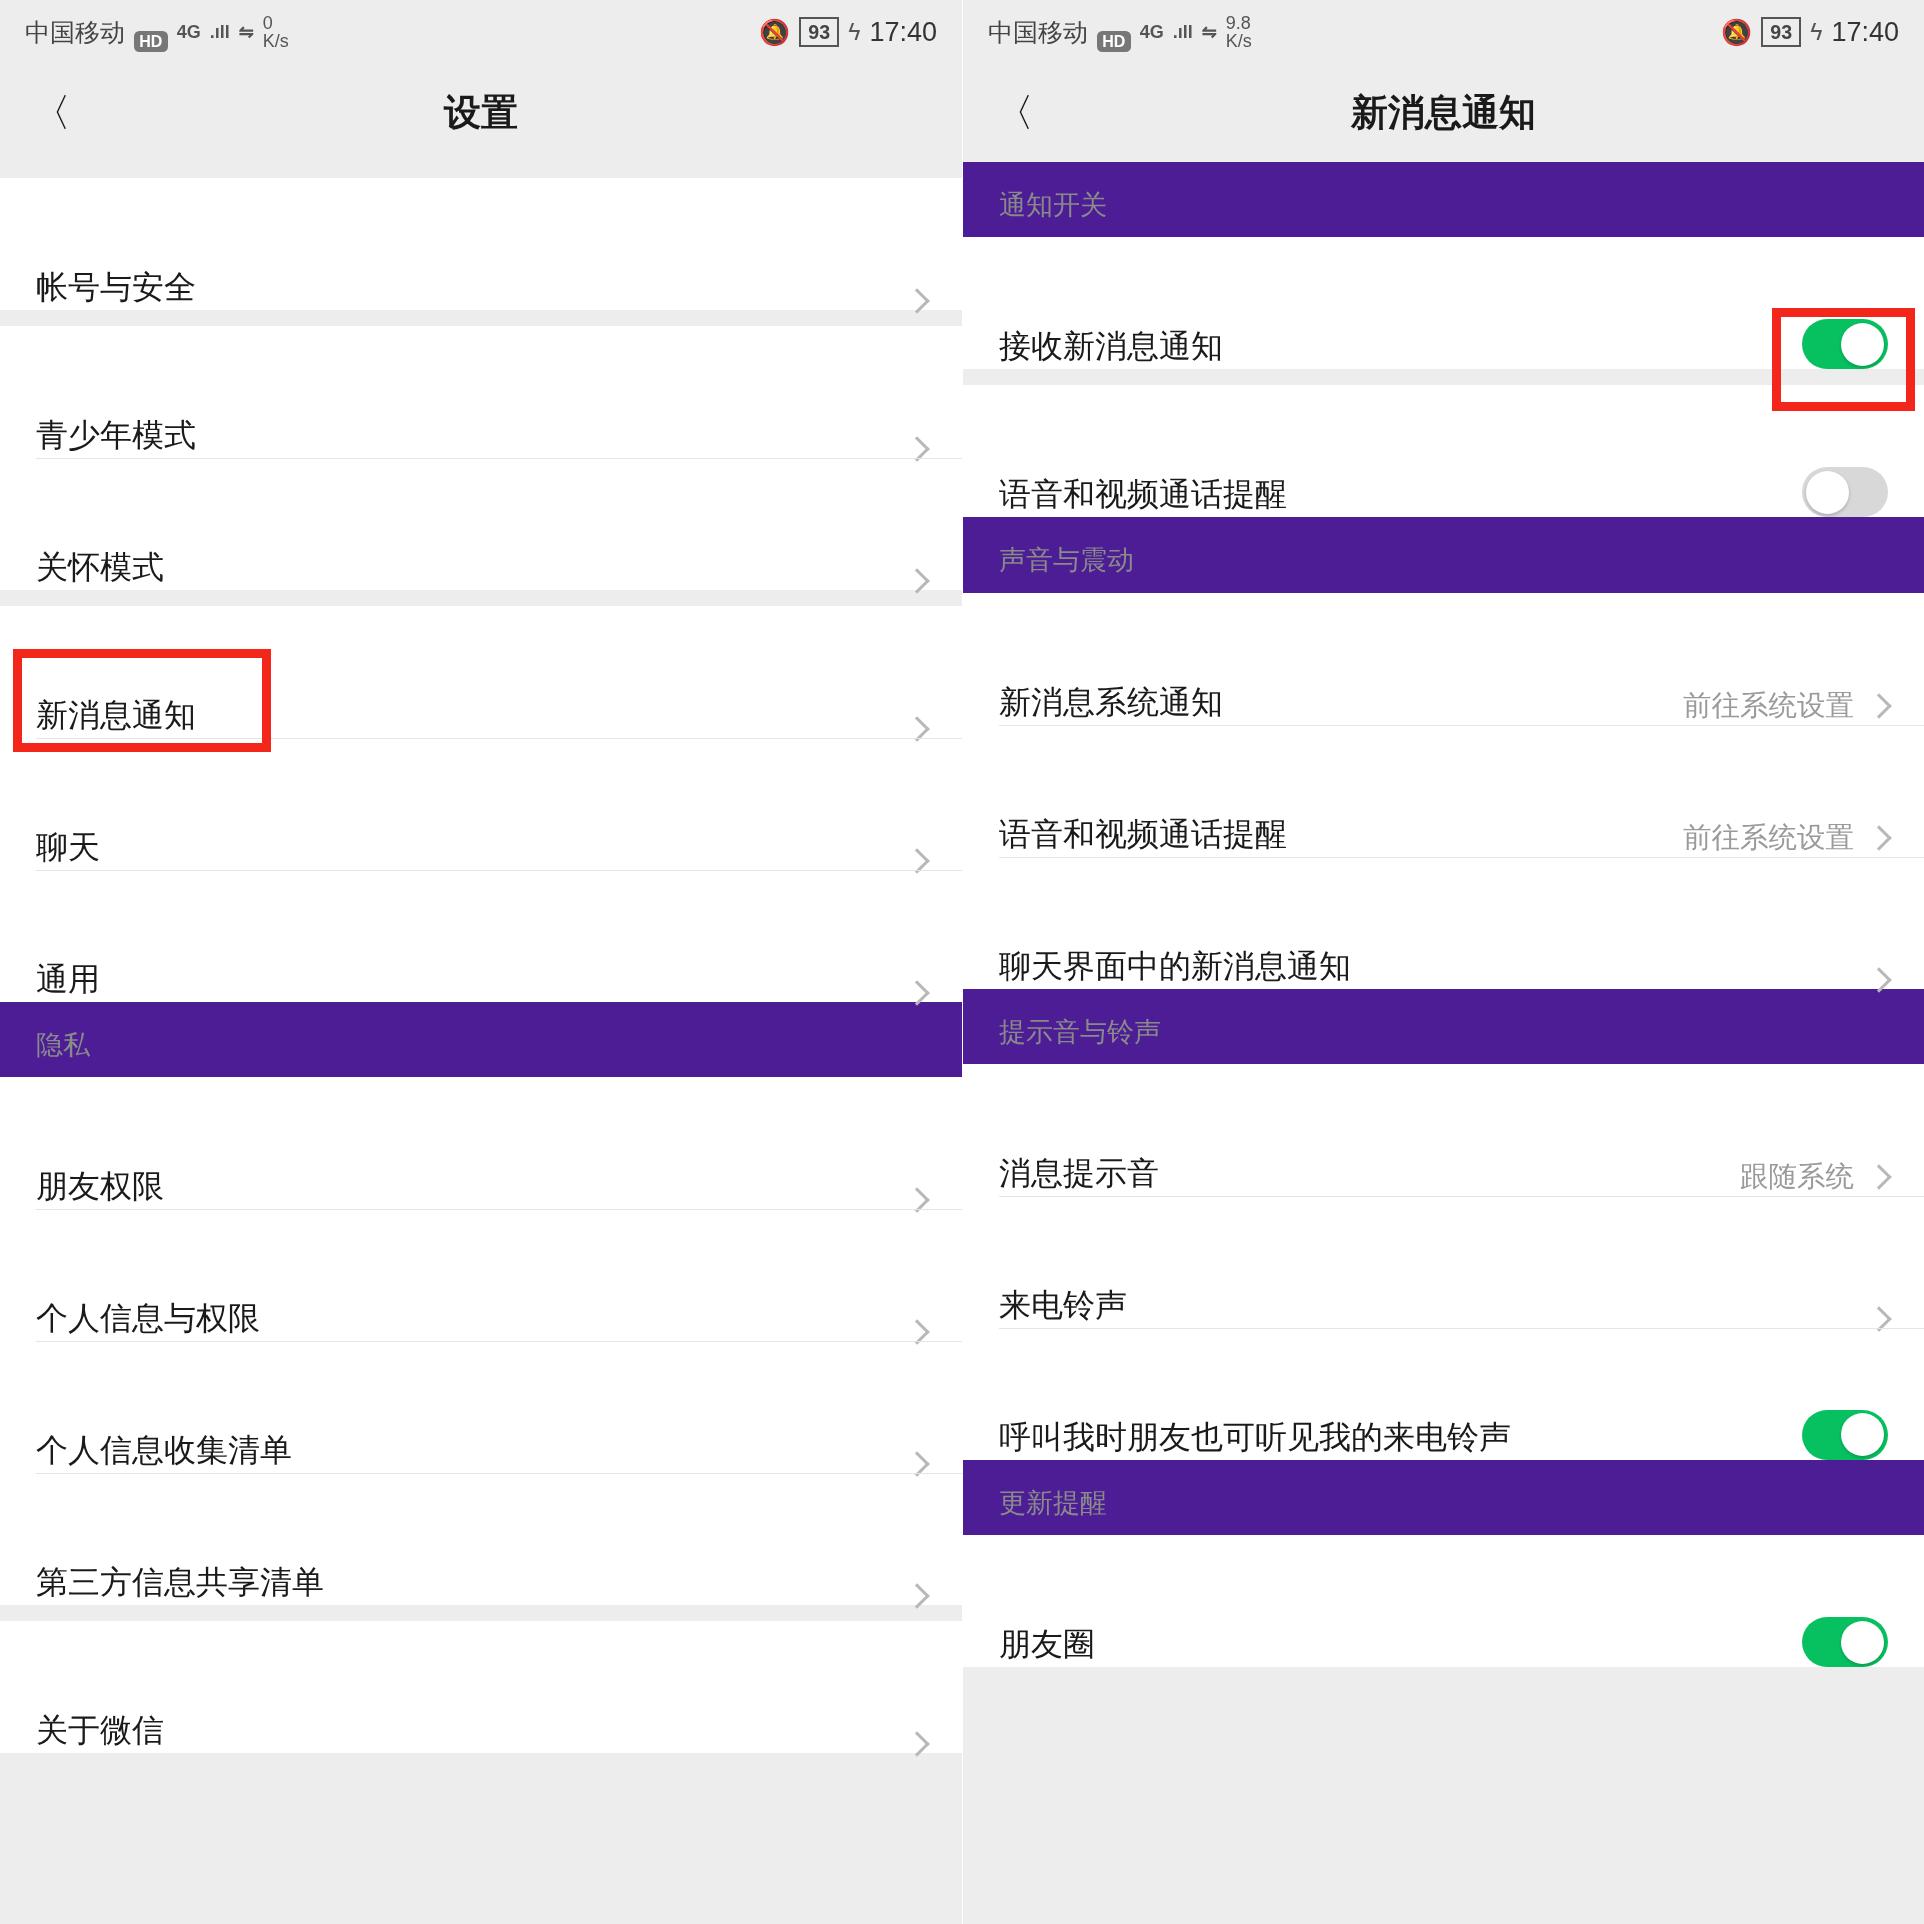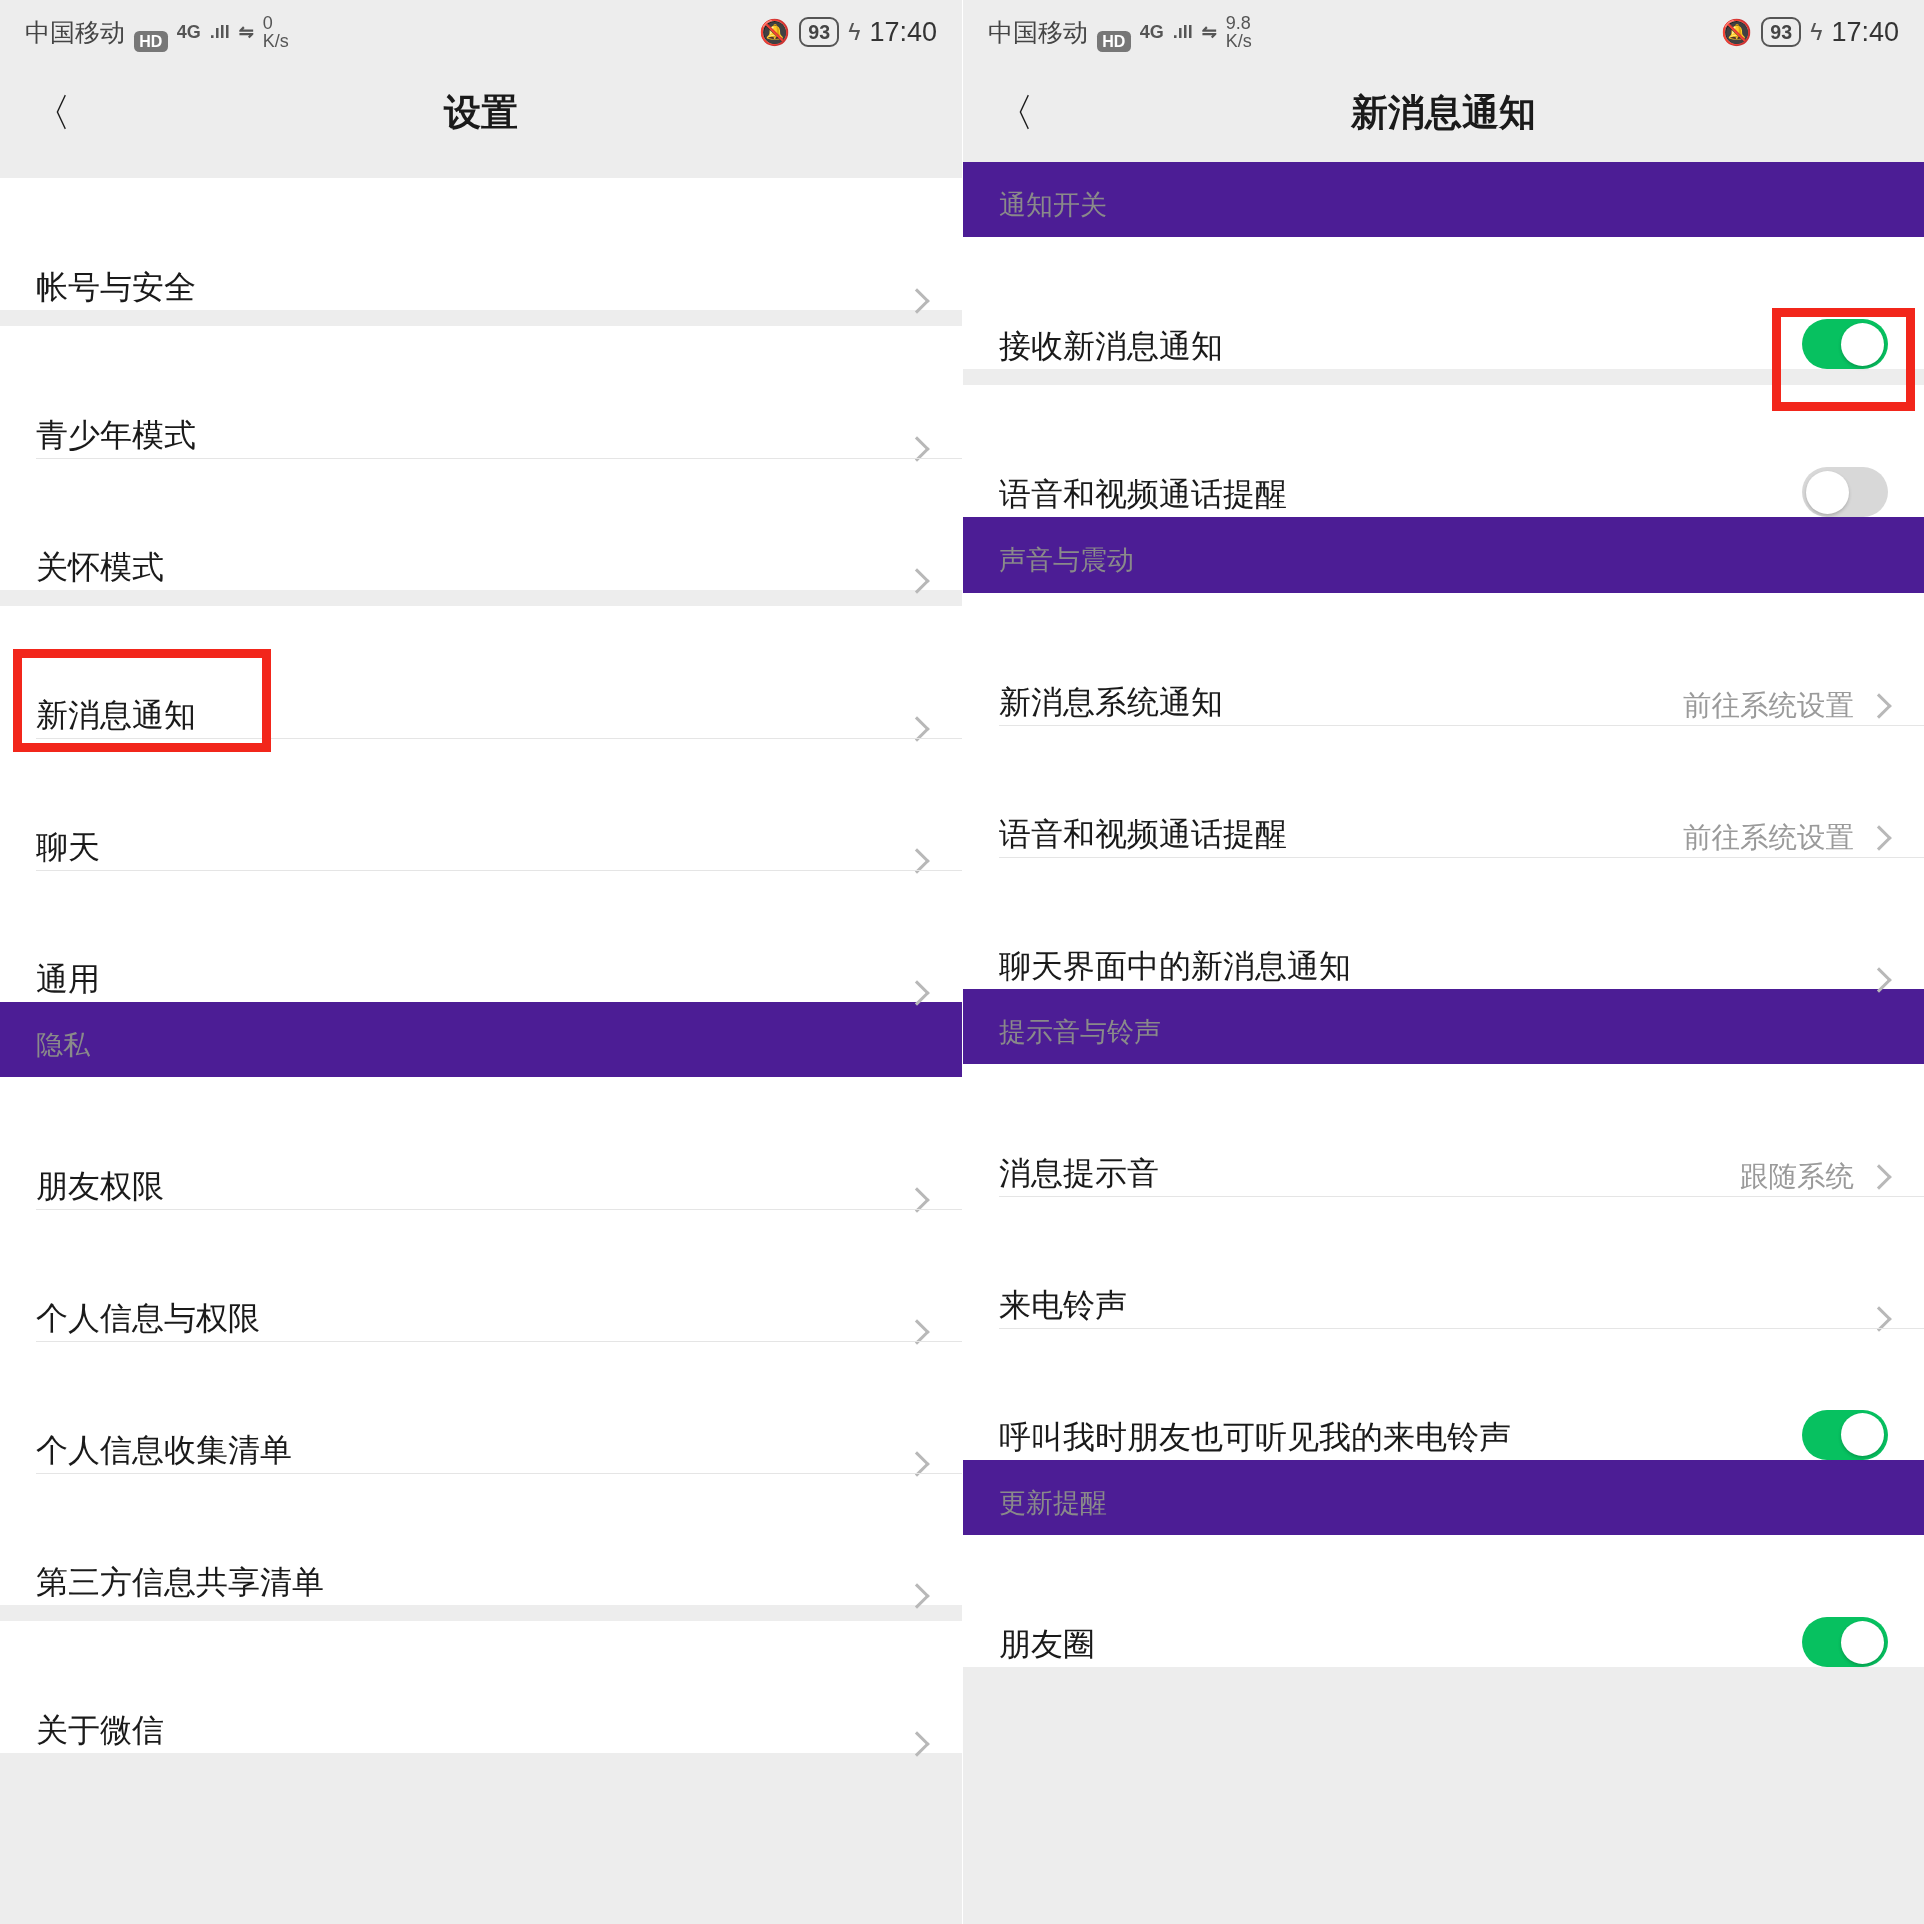--- a/index.html
+++ b/index.html
@@ -37,21 +37,21 @@
     font-size: 16px;
     font-weight: 700;
     padding: 1.8px 5.3px;
     border-radius: 5.3px;
     margin-top: 19px;
   }
   .sig-text { font-size: 18px; font-weight:700; color:#555; }
   .kbs { font-size: 18px; line-height: 1; color:#555; }
   .batt-box {
     display:inline-flex; align-items:center; gap:3.6px;
-    border:2.7px solid #555; border-radius:9px; padding:1.8px 7.1px;
+    border:2.7px solid #555; border-radius:0; padding:1.8px 7.1px;
     font-size:19.6px; font-weight:600; color:#444;
   }
   .clock { font-size: 27px; color:#333; }
 
   
   .title-bar {
     height: 98px;
     display: flex;
     align-items: center;
     justify-content: center;

